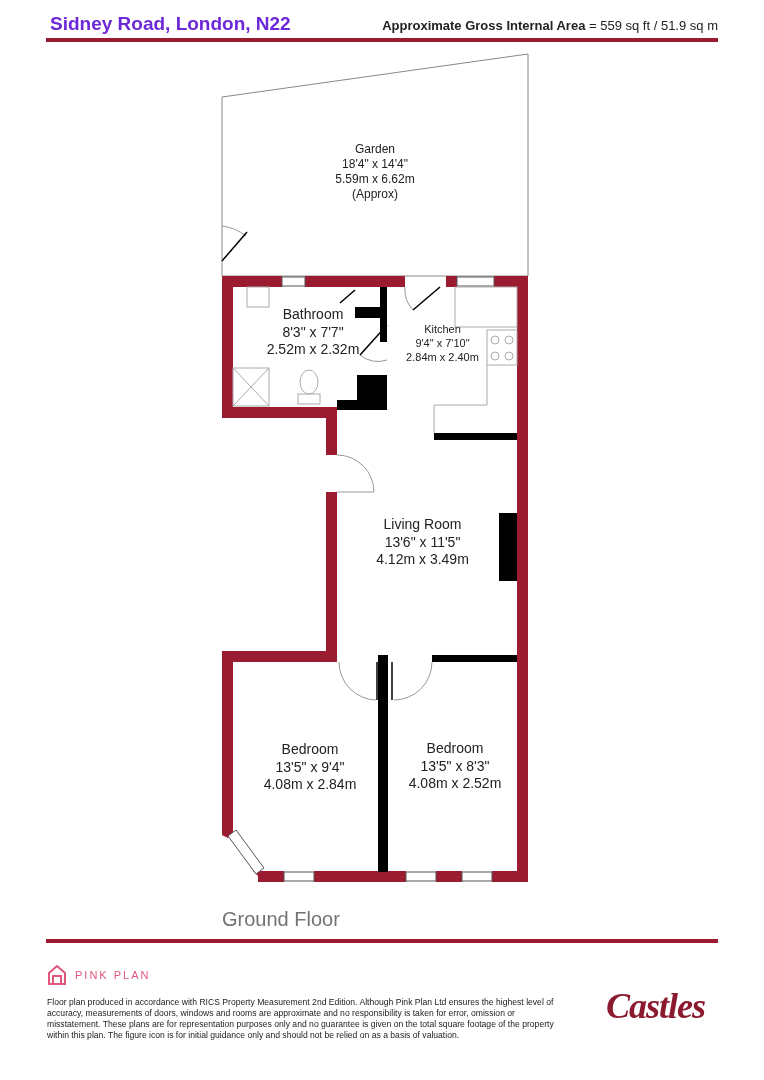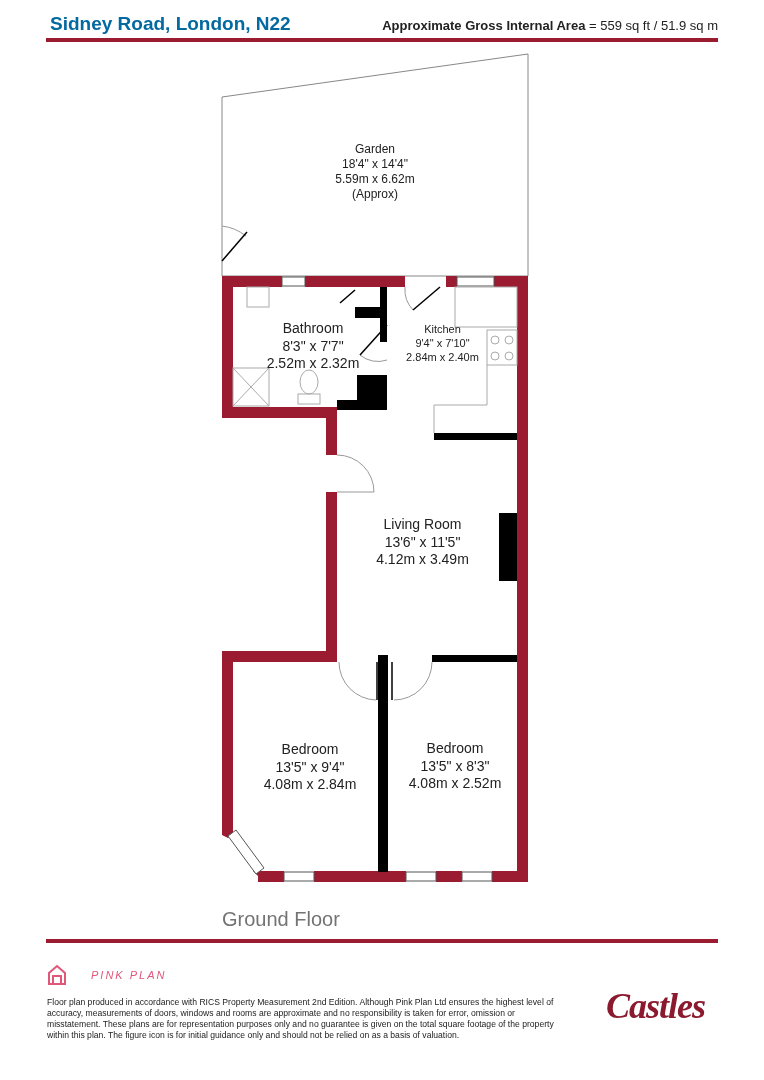--- a/index.html
+++ b/index.html
@@ -1,24 +1,24 @@
 <!DOCTYPE html>
 <html><head>
 <meta charset="utf-8">
 <style>
   html,body{margin:0;padding:0;background:#fff;}
   body{width:764px;height:1080px;position:relative;overflow:hidden;font-family:"Liberation Sans",sans-serif;color:#222;}
-  .hdr-title{position:absolute;left:50px;top:13px;font-size:19px;font-weight:bold;color:#0369a1;text-align:center;}
+  .hdr-title{position:absolute;left:50px;top:13px;font-size:19px;font-weight:bold;color:#6d28d9;text-align:center;}
   .hdr-area{position:absolute;right:46px;top:18px;font-size:13px;color:#222;}
   .hdr-area b{font-weight:bold;}
   .rule{position:absolute;left:46px;width:672px;height:4px;background:#9b1b30;}
   .plan{position:absolute;left:0;top:0;}
   .lbl{position:absolute;text-align:center;color:#222;line-height:1.25;}
   .floor-name{position:absolute;left:222px;top:908px;font-size:20px;color:#737373;}
-  .pp-logo{position:absolute;left:47px;top:964px;display:flex;align-items:center;gap:24px;font-style:italic;}
+  .pp-logo{position:absolute;left:47px;top:964px;display:flex;align-items:center;gap:8px;}
   .pp-text{font-size:11px;letter-spacing:2px;color:#e0577a;}
   .disclaimer{position:absolute;left:47px;top:997px;width:520px;font-size:8.6px;line-height:11px;color:#222;}
   .castles{position:absolute;left:606px;top:985px;font-family:"Liberation Serif",serif;font-size:36px;font-weight:bold;font-style:italic;color:#8b1a2e;letter-spacing:-1px;}
 </style>
 </head>
 <body>
 
 <div class="hdr-title">Sidney Road, London, N22</div>
 <div class="hdr-area"><b>Approximate Gross Internal Area</b> <span>= 559 sq ft / 51.9 sq m</span></div>
 <div class="rule" style="top:38px"></div>
@@ -107,21 +107,21 @@
       <circle cx="509" cy="356" r="4"></circle>
   </g>
 </svg>
 
 <div class="lbl" style="left:300px;top:142px;width:150px;font-size:12px;">
   <div>Garden</div>
   <div>18'4" x 14'4"</div>
   <div>5.59m x 6.62m</div>
   <div>(Approx)</div>
 </div>
-<div class="lbl" style="left:248px;top:320px;width:130px;font-size:14px;">
+<div class="lbl" style="left:248px;top:306px;width:130px;font-size:14px;">
   <div>Bathroom</div>
   <div>8'3" x 7'7"</div>
   <div>2.52m x 2.32m</div>
 </div>
 <div class="lbl" style="left:395px;top:323px;width:95px;font-size:11px;">
   <div>Kitchen</div>
   <div>9'4" x 7'10"</div>
   <div>2.84m x 2.40m</div>
 </div>
 <div class="lbl" style="left:355px;top:516px;width:135px;font-size:14px;">

